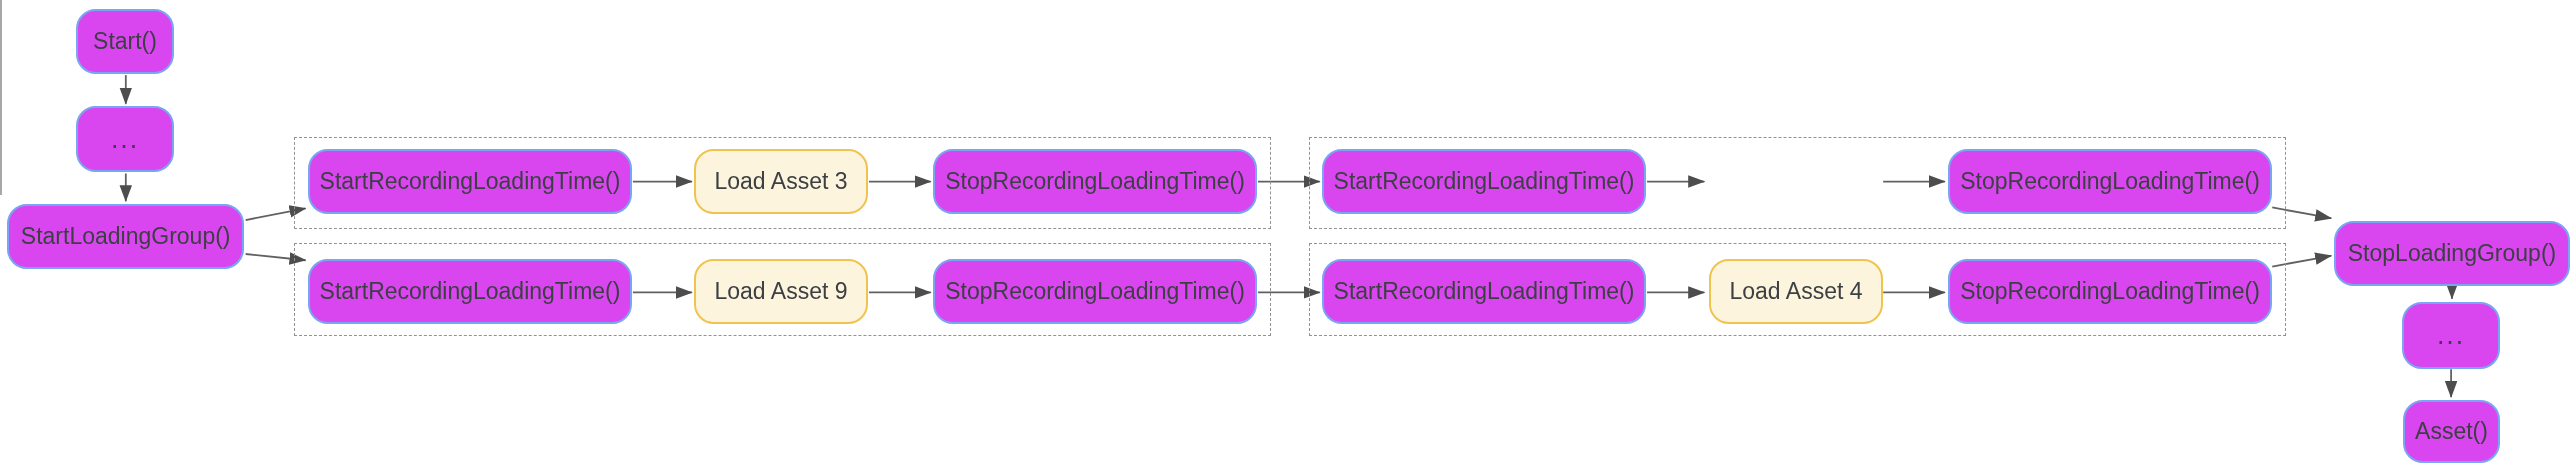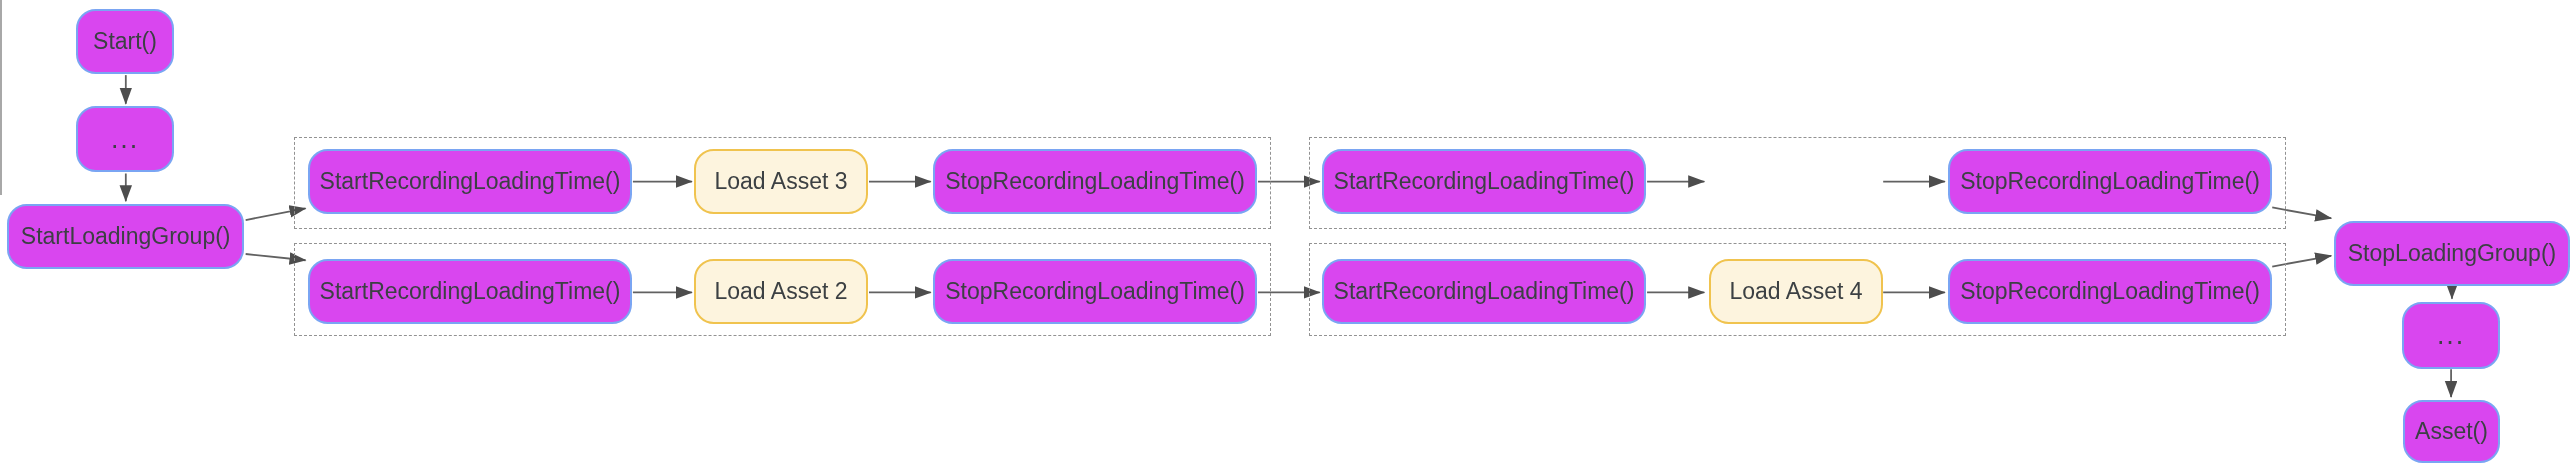--- a/index.html
+++ b/index.html
@@ -98,21 +98,21 @@
 
   <div class="node" style="left:76px; top:9px; width:98px; height:65px;">Start()</div>
   <div class="node ellipsis" style="left:76px; top:106px; width:98px; height:66px;">...</div>
   <div class="node" style="left:7.2px; top:204px; width:237px; height:65px;">StartLoadingGroup()</div>
 
   <div class="node" style="left:308px; top:149px; width:324px; height:65px;">StartRecordingLoadingTime()</div>
   <div class="node yellow" style="left:694px; top:149px; width:174px; height:65px;">Load Asset 3</div>
   <div class="node" style="left:933px; top:149px; width:324px; height:65px;">StopRecordingLoadingTime()</div>
 
   <div class="node" style="left:308px; top:259px; width:324px; height:65px;">StartRecordingLoadingTime()</div>
-  <div class="node yellow" style="left:694px; top:259px; width:174px; height:65px;">Load Asset 2</div>
+  <div class="node yellow" style="left:694px; top:259px; width:174px; height:65px;">Load Asset 9</div>
   <div class="node" style="left:933px; top:259px; width:324px; height:65px;">StopRecordingLoadingTime()</div>
 
   <div class="node" style="left:1322px; top:149px; width:324px; height:65px;">StartRecordingLoadingTime()</div>
   <div class="node" style="left:1948px; top:149px; width:324px; height:65px;">StopRecordingLoadingTime()</div>
 
   <div class="node" style="left:1322px; top:259px; width:324px; height:65px;">StartRecordingLoadingTime()</div>
   <div class="node yellow" style="left:1709px; top:259px; width:174px; height:65px;">Load Asset 4</div>
   <div class="node" style="left:1948px; top:259px; width:324px; height:65px;">StopRecordingLoadingTime()</div>
 
   <div class="node" style="left:2334px; top:204px; width:236px; height:65px;margin-top:17px;">StopLoadingGroup()</div>

